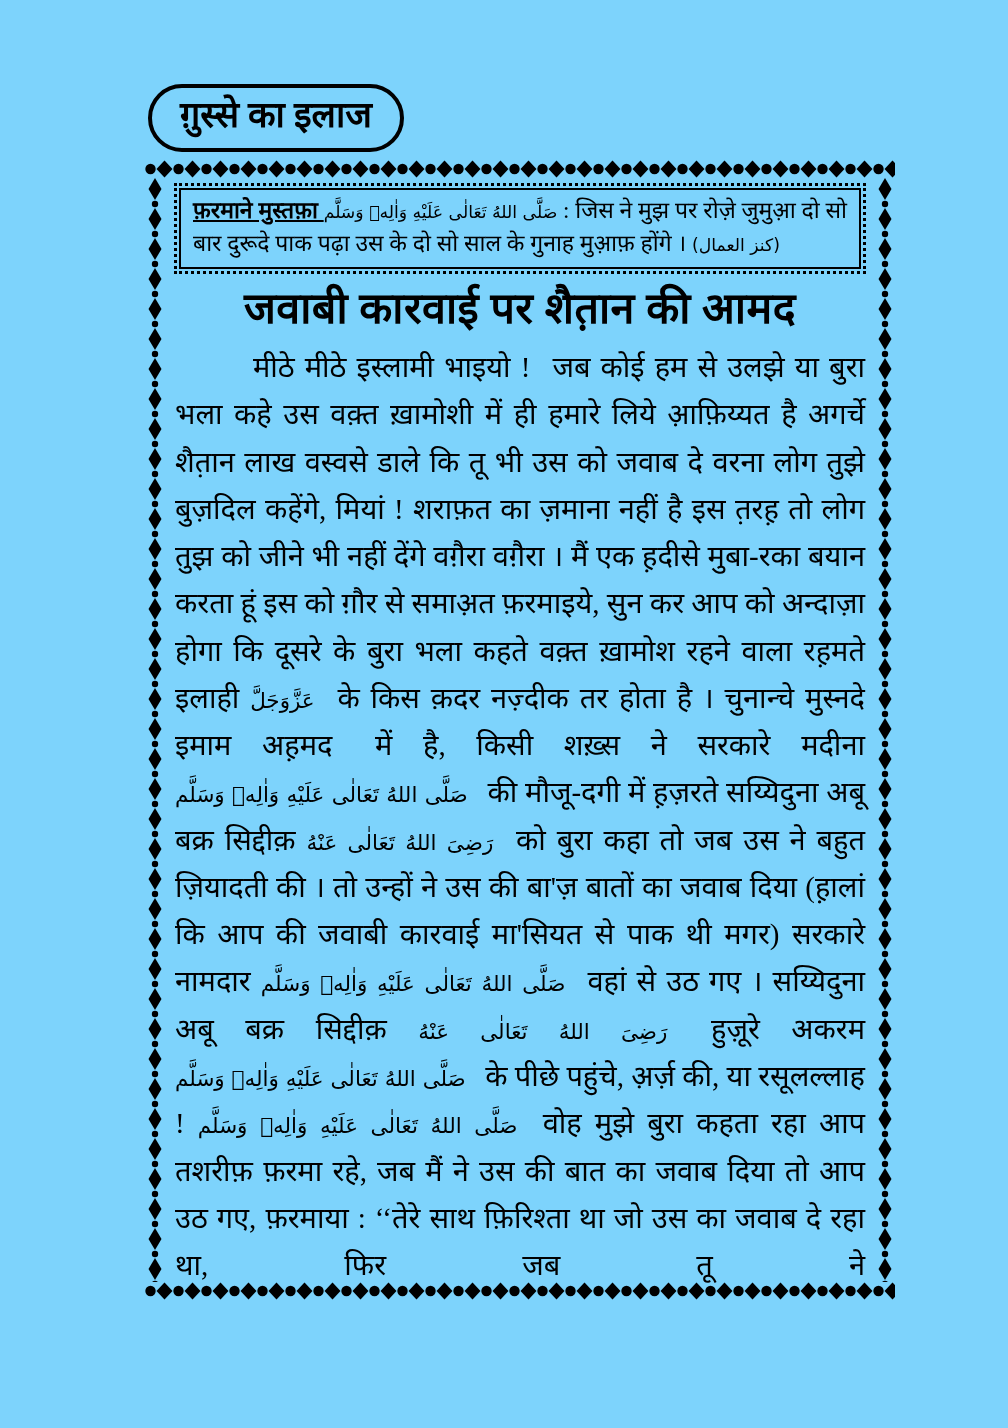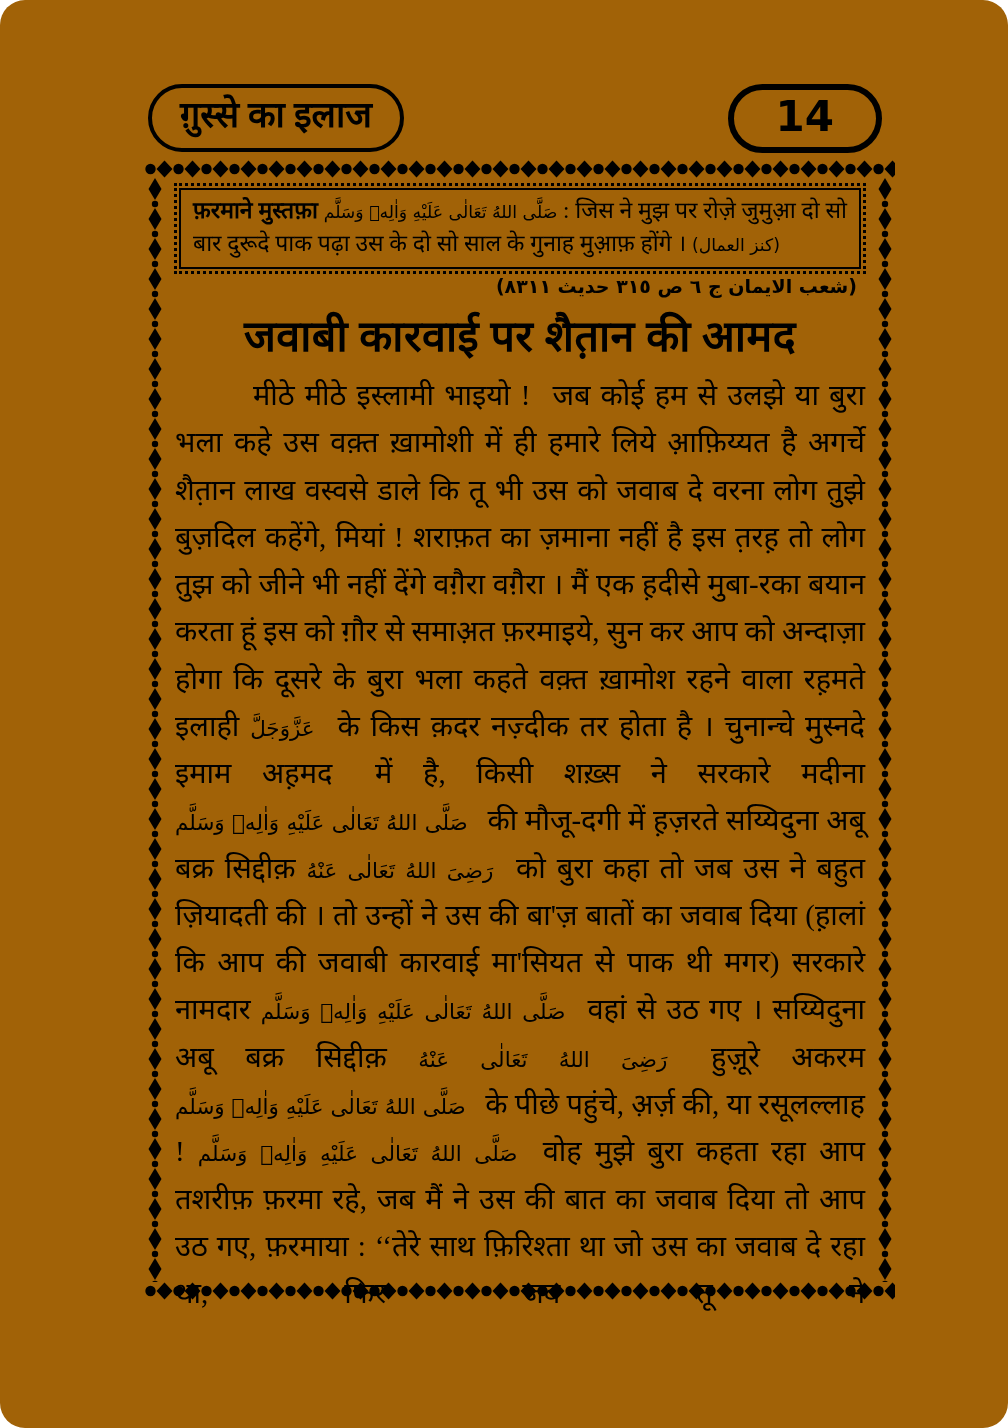--- a/index.html
+++ b/index.html
@@ -3,21 +3,21 @@
 <meta charset="utf-8">
 <style>
   html,body { margin:0; padding:0; background:#ffffff; }
   body {
     width:1008px; height:1428px;
     font-family:"Liberation Serif", serif;
     color:#000;
     position:relative;
     overflow:hidden;
   }
-  .page { position:absolute; inset:0; background:#a16207;border-radius:25px; }
+  .page { position:absolute; inset:0; background:#7dd3fc; }
 
   
   .header {
     position:absolute; top:82px; left:148px; width:734px; height:72px;
     display:flex; justify-content:space-between; align-items:center;
   }
   .title-pill {
     border:4px solid #000; border-radius:40px;
     padding:6px 28px 10px;
     font-size:36px; font-weight:bold; line-height:1.2;
@@ -42,21 +42,21 @@
     position:absolute; left:30px; right:30px; top:26px; bottom:24px;
   }
   .hadith-box {
     border:2.5px solid #000;
     outline:3px dotted #000; outline-offset:2px;
     margin:4px 4px 0 4px;
     padding:4px 12px 6px;
     font-size:23px; line-height:1.45;
     text-align:justify;
   }
-  .hadith-lead { font-weight:bold; }
+  .hadith-lead { font-weight:bold;text-decoration:underline; }
   .arabic {
     font-family:"DejaVu Sans", sans-serif;
     font-size:0.75em;
     white-space:nowrap;
   }
   .intro-line {
     margin:18px 0 0; font-size:31px; line-height:1.5;
   }
   .intro-line .arabic { font-size:24px; }
   .citation {
@@ -84,23 +84,20 @@
   }
 </style>
 </head>
 <body>
 
 <div class="page">
 
   <div class="header">
     <div class="title-pill">
       <span>ग़ुस्से का इलाज</span>
-    </div>
-    <div class="page-pill">
-      <span>14</span>
     </div>
   </div>
 
   <div class="frame">
 
     <svg class="b-top" xmlns="http://www.w3.org/2000/svg">
       <defs>
         <pattern id="hchain1" width="28" height="22" patternUnits="userSpaceOnUse">
           <circle cx="5.5" cy="11" r="5.2" fill="#000"></circle>
           <path d="M11.5 11 L19.5 2.5 L27.5 11 L19.5 19.5 Z" fill="#000"></path>
@@ -139,21 +136,20 @@
       <rect width="20" height="100%" fill="url(#vchain2)"></rect>
     </svg>
 
     <div class="content">
 
       <div class="hadith-box">
         <span class="hadith-lead">फ़रमाने मुस्तफ़ा </span><span class="arabic">صَلَّى اللهُ تَعَالٰى عَلَيْهِ وَاٰلِهٖ وَسَلَّم</span><span> : जिस ने मुझ पर रोज़े जुमुआ़ दो सो बार दुरूदे पाक पढ़ा उस के दो सो साल के गुनाह मुआ़फ़ होंगे । </span><span class="arabic">(کنز العمال)</span>
       </div>
 
 
-      <div class="citation">(شعب الایمان ج ٦ ص ٣١٥ حدیث ٨٣١١)</div>
 
       <h2 class="heading">जवाबी कारवाई पर शैत़ान की आमद</h2>
 
       <p class="body-para"><span class="seg-bold">मीठे मीठे इस्लामी भाइयो ! </span><span class="seg-normal">जब कोई हम से उलझे या बुरा भला कहे उस वक़्त ख़ामोशी में ही हमारे लिये आ़फ़िय्यत है अगर्चे शैत़ान लाख वस्वसे डाले कि तू भी उस को जवाब दे वरना लोग तुझे बुज़दिल कहेंगे, मियां ! शराफ़त का ज़माना नहीं है इस त़रह़ तो लोग तुझ को जीने भी नहीं देंगे वग़ैरा वग़ैरा । मैं एक ह़दीसे मुबा-रका बयान करता हूं इस को ग़ौर से समाअ़त फ़रमाइये, सुन कर आप को अन्दाज़ा होगा कि दूसरे के बुरा भला कहते वक़्त ख़ामोश रहने वाला रह़मते इलाही </span><span class="seg-arabic">عَزَّوَجَلَّ</span><span class="seg-normal"> के किस क़दर नज़्दीक तर होता है । चुनान्चे </span><span class="seg-bold">मुस्नदे इमाम अह़मद</span><span class="seg-normal"> में है, किसी शख़्स ने </span><span class="seg-bold">सरकारे मदीना </span><span class="seg-arabic">صَلَّى اللهُ تَعَالٰى عَلَيْهِ وَاٰلِهٖ وَسَلَّم</span><span class="seg-normal"> की मौजू-दगी में ह़ज़रते </span><span class="seg-bold">सय्यिदुना अबू बक्र सिद्दीक़ </span><span class="seg-arabic">رَضِىَ اللهُ تَعَالٰى عَنْهُ</span><span class="seg-normal"> को बुरा कहा तो जब उस ने बहुत ज़ियादती की । तो उन्हों ने उस की बा'ज़ बातों का जवाब दिया (ह़ालां कि आप की जवाबी कारवाई मा'सियत से पाक थी मगर) </span><span class="seg-bold">सरकारे नामदार </span><span class="seg-arabic">صَلَّى اللهُ تَعَالٰى عَلَيْهِ وَاٰلِهٖ وَسَلَّم</span><span class="seg-normal"> वहां से उठ गए । </span><span class="seg-bold">सय्यिदुना अबू बक्र सिद्दीक़ </span><span class="seg-arabic">رَضِىَ اللهُ تَعَالٰى عَنْهُ</span><span class="seg-normal"> हुज़ूरे अकरम </span><span class="seg-arabic">صَلَّى اللهُ تَعَالٰى عَلَيْهِ وَاٰلِهٖ وَسَلَّم</span><span class="seg-normal"> के पीछे पहुंचे, अ़र्ज़ की, या रसूलल्लाह ! </span><span class="seg-arabic">صَلَّى اللهُ تَعَالٰى عَلَيْهِ وَاٰلِهٖ وَسَلَّم</span><span class="seg-normal"> वोह मुझे बुरा कहता रहा आप तशरीफ़ फ़रमा रहे, जब मैं ने उस की बात का जवाब दिया तो आप उठ गए, फ़रमाया : ‘‘तेरे साथ फ़िरिश्ता था जो उस का जवाब दे रहा था, फिर जब तू ने</span></p>
 
     </div>
   </div>
 </div>
 
 </body></html>

